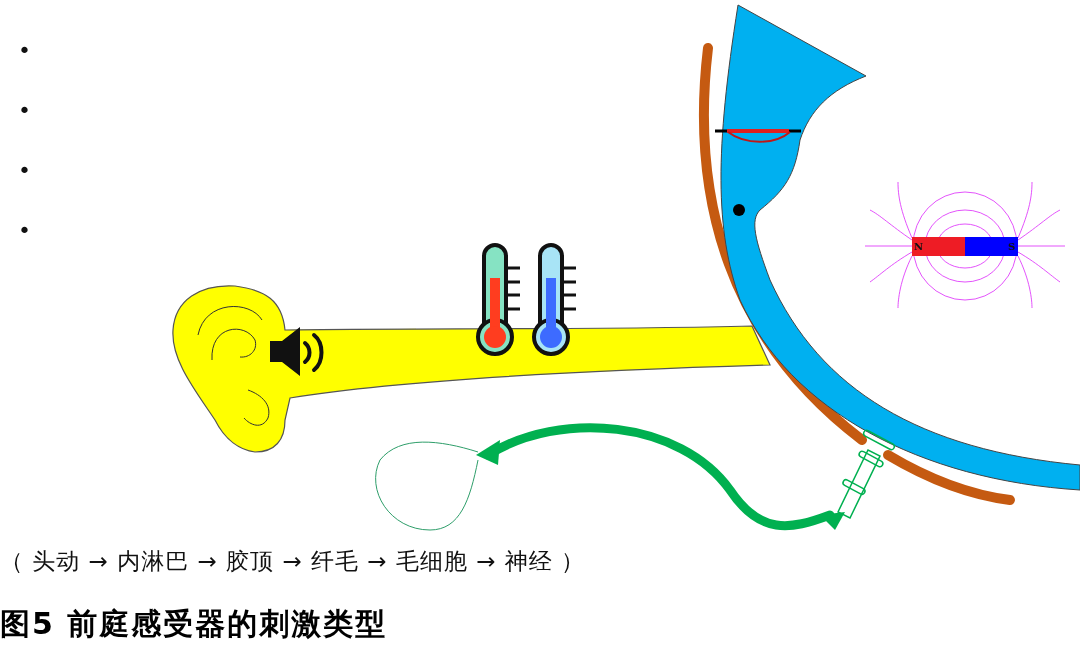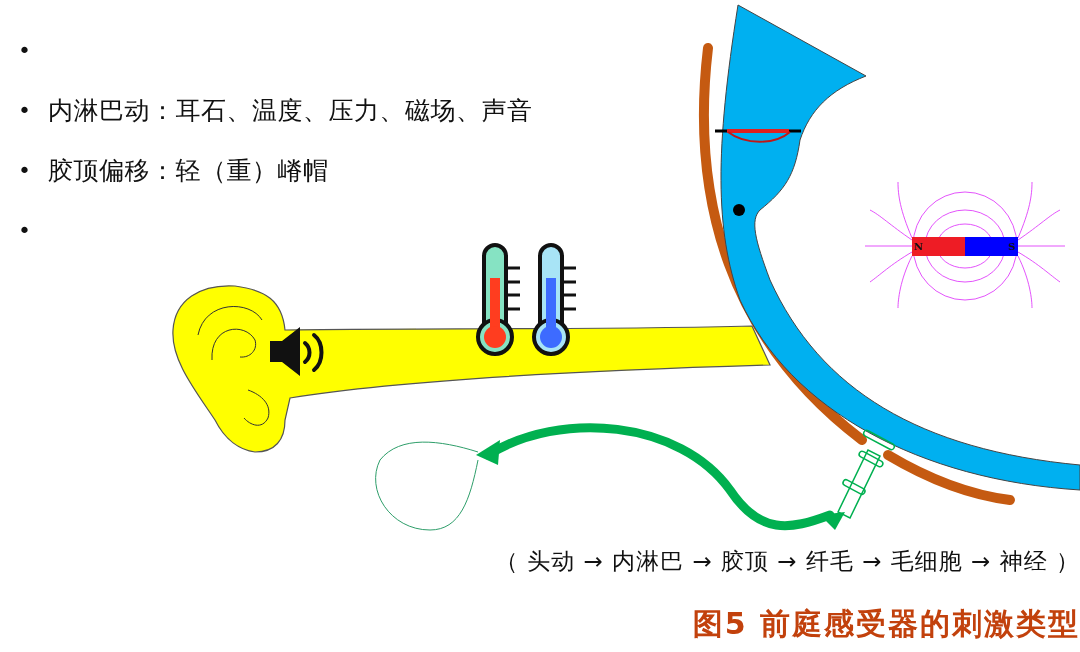--- a/index.html
+++ b/index.html
@@ -3,24 +3,24 @@
 <meta charset="utf-8">
 <style>
   html, body { margin: 0; padding: 0; background: #ffffff; }
   body { width: 1080px; height: 652px; position: relative; overflow: hidden;
          font-family: "DejaVu Sans", "Liberation Sans", sans-serif; }
   .canvas { position: absolute; left: 0; top: 0; width: 1080px; height: 652px; }
   .bullets { position: absolute; left: 18px; top: 38px; margin: 0; padding: 0; list-style: none; }
   .bullet { height: 60px; display: flex; align-items: flex-start; font-size: 25px; color: #111; line-height: 1; }
   .bullet .dot { width: 30px; font-size: 22px; line-height: 26px; }
   .bullet .txt { letter-spacing: 0.5px; }
-  .flow { position: absolute; left: 0; width: 1080px; top: 546px; text-align: right;
+  .flow { position: absolute; left: 0; width: 1080px; top: 546px; text-align: left;
           font-size: 23px; color: #111; letter-spacing: 1px; }
-  .caption { position: absolute; left: 0; width: 1080px; top: 604px; text-align: right;
-             font-size: 30px; font-weight: bold; color: #c2410c; letter-spacing: 2px; }
+  .caption { position: absolute; left: 0; width: 1080px; top: 604px; text-align: left;
+             font-size: 30px; font-weight: bold; color: #000000; letter-spacing: 2px; }
   .mag-n, .mag-s { font-family: "DejaVu Serif", serif; font-weight: bold; font-size: 10px; fill: #111; }
 </style>
 </head>
 <body>
 
 <svg class="canvas" viewBox="0 0 1080 652" xmlns="http://www.w3.org/2000/svg">
 
   <g>
     <path d="M285,330 C282,300 265,290 235,286 C200,284 175,300 173,330 C171,360 195,390 215,420 C225,440 240,450 255,452 C275,452 285,440 285,420 L290,398 C400,380 600,370 770,365 L752,326 C600,330 400,328 285,330 Z" fill="#FFFF00" stroke="#555" stroke-width="1.2"></path>
     <path d="M198,335 C205,300 250,300 262,320" fill="none" stroke="#333" stroke-width="1"></path>
@@ -111,25 +111,23 @@
     </g>
   </g>
 </svg>
 
 <ul class="bullets">
   <li class="bullet">
     <span class="dot">•</span>
   </li>
   <li class="bullet">
     <span class="dot">•</span>
-    <span class="txt">内淋巴动：耳石、温度、压力、磁场、声音</span>
   </li>
   <li class="bullet">
     <span class="dot">•</span>
-    <span class="txt">胶顶偏移：轻（重）嵴帽</span>
   </li>
   <li class="bullet">
     <span class="dot">•</span>
   </li>
 </ul>
 
 <div class="flow">（ 头动 → 内淋巴 → 胶顶 → 纤毛 → 毛细胞 → 神经 ）</div>
 <div class="caption">图5  前庭感受器的刺激类型</div>
 
 </body></html>

